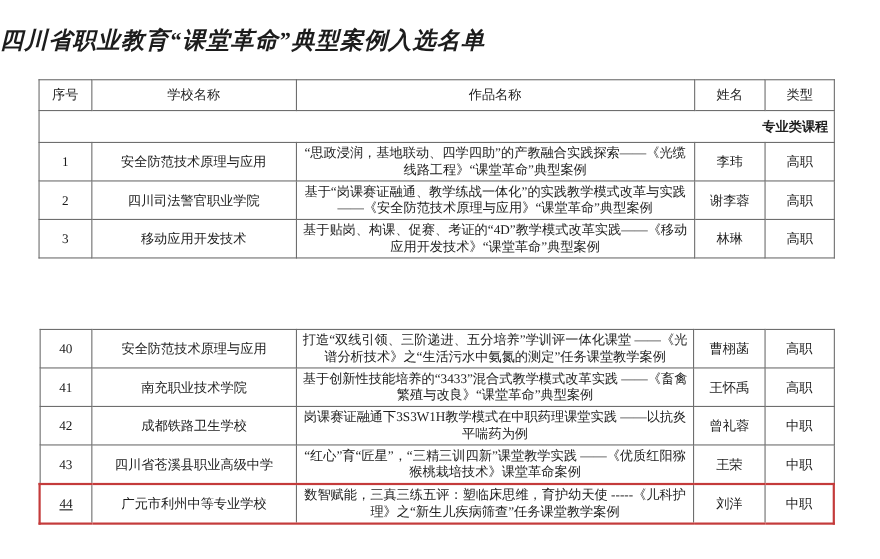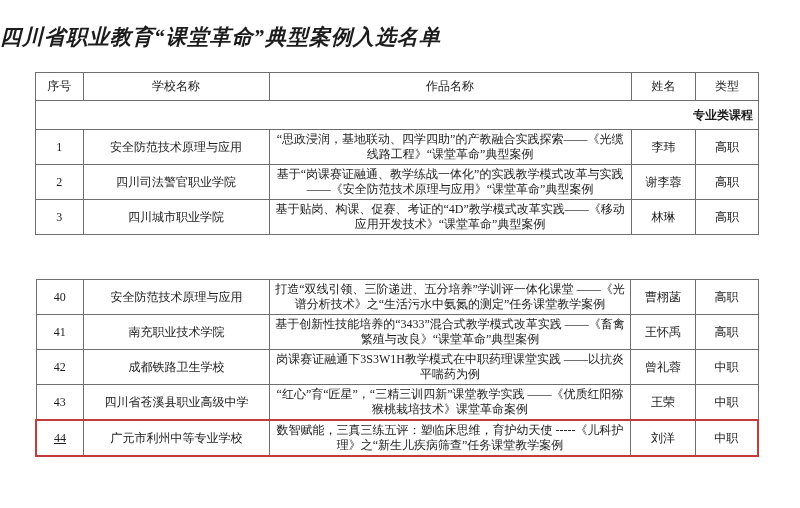--- a/index.html
+++ b/index.html
@@ -22,21 +22,21 @@
   }
   table.cases {
     width: 724px;
     margin-left: 35px;
     border-collapse: collapse;
     table-layout: fixed;
     font-size: 12px;
     line-height: 15px;
   }
   table.cases-top { margin-top: 21px; }
-  table.cases-bottom { margin-top: 44px; }
+  table.cases-bottom { margin-top: 64px; }
   table.cases td, table.cases th {
     border: 1px solid var(--line);
     padding: 2px 5px;
     font-weight: normal;
     vertical-align: middle;
     overflow: hidden;
   }
   table.cases th { height: 28px; text-align: center; }
   tr.section-row td {
     height: 29px;
@@ -88,21 +88,21 @@
       </tr>
       <tr class="data-row">
         <td class="c-no">2</td>
         <td class="c-school">四川司法警官职业学院</td>
         <td class="c-work">基于“岗课赛证融通、教学练战一体化”的实践教学模式改革与实践——《安全防范技术原理与应用》“课堂革命”典型案例</td>
         <td class="c-name">谢李蓉</td>
         <td class="c-type">高职</td>
       </tr>
       <tr class="data-row">
         <td class="c-no">3</td>
-        <td class="c-school">四川城市职业学院</td>
+        <td class="c-school">移动应用开发技术</td>
         <td class="c-work">基于贴岗、构课、促赛、考证的“4D”教学模式改革实践——《移动应用开发技术》“课堂革命”典型案例</td>
         <td class="c-name">林琳</td>
         <td class="c-type">高职</td>
       </tr>
     </tbody>
   </table>
 
   <table class="cases cases-bottom">
     <colgroup>
       <col style="width:6.6%">

